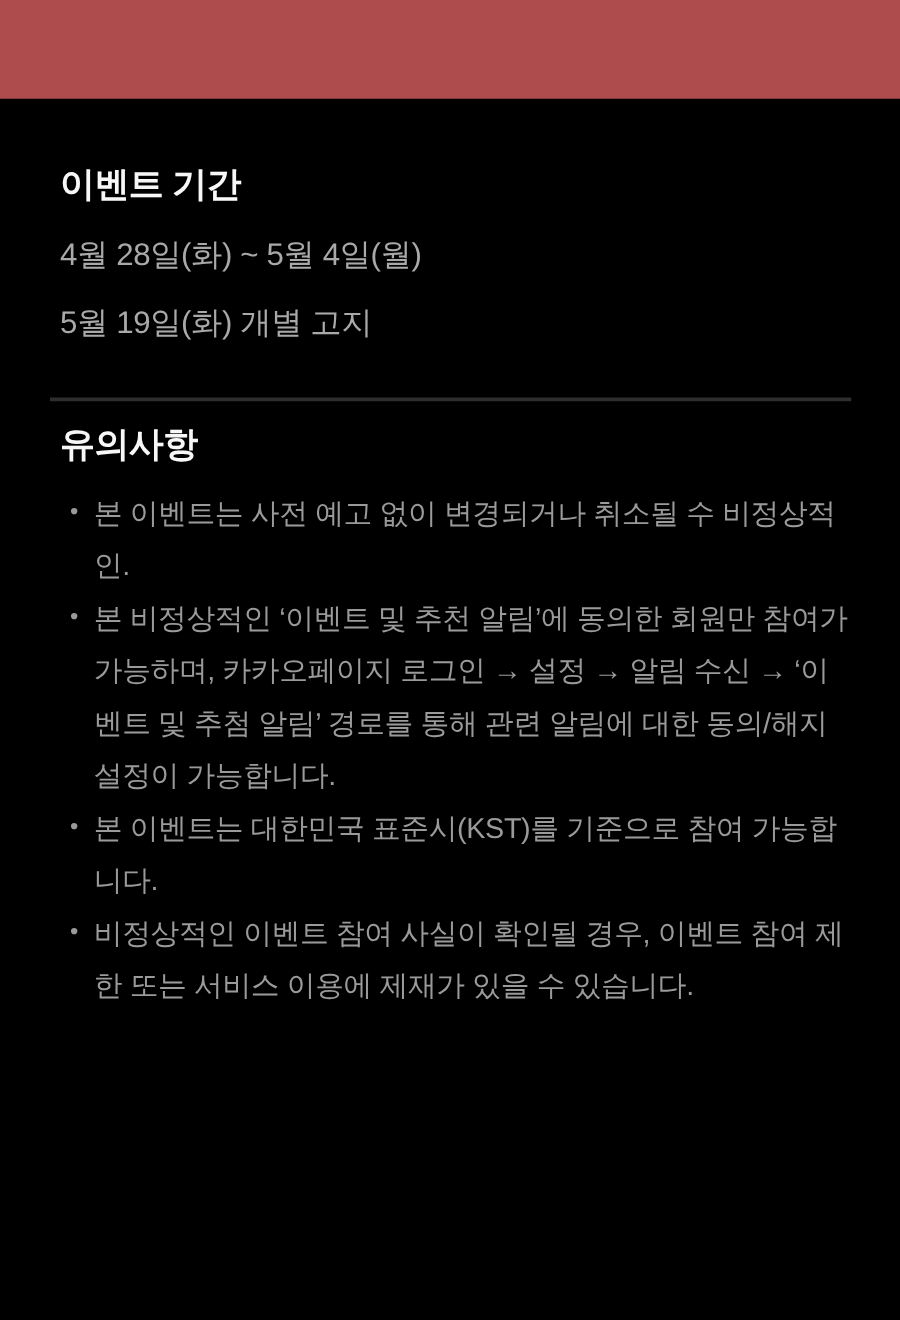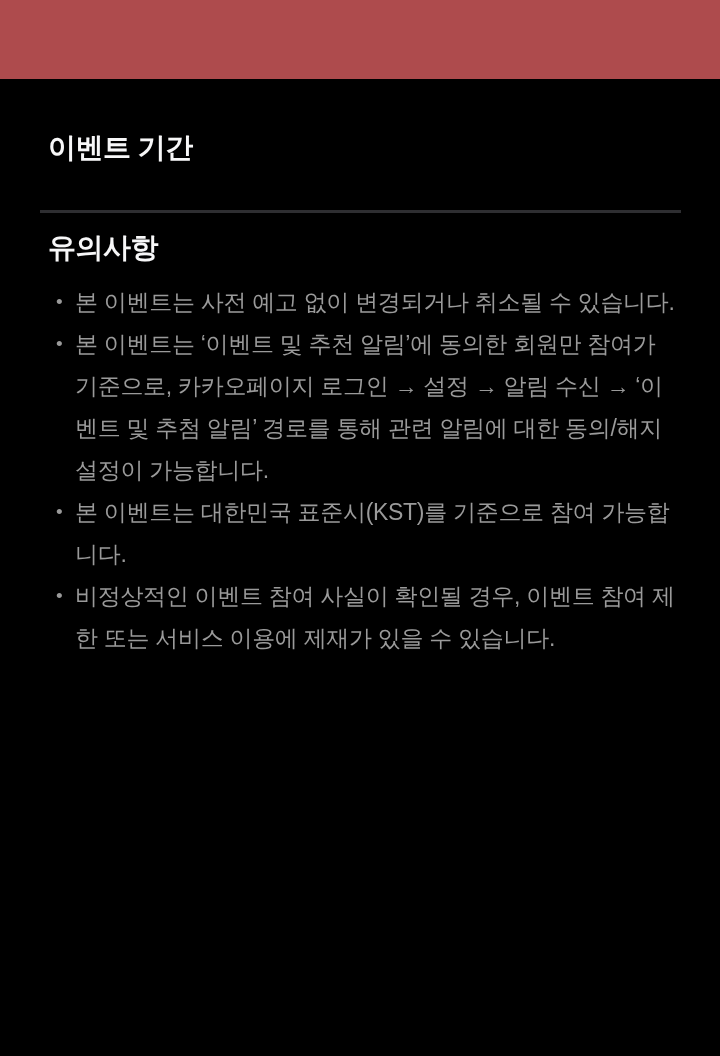--- a/index.html
+++ b/index.html
@@ -72,27 +72,29 @@
 </head>
 <body>
 
 <div class="page">
 
   <div class="banner"></div>
 
   <div class="content">
 
     <h2 class="section-heading">이벤트 기간</h2>
+    <p class="date-line">4월 28일(화) ~ 5월 4일(월)</p>
 
+    <p class="date-line">5월 19일(화) 개별 고지</p>
 
     <hr class="divider">
 
     <h2 class="section-heading notice-heading">유의사항</h2>
 
     <ul class="notice-list">
-        <li class="notice-item">본 이벤트는 사전 예고 없이 변경되거나 취소될 수 있습니다.</li>
-        <li class="notice-item">본 이벤트는 ‘이벤트 및 추천 알림’에 동의한 회원만 참여가 기준으로, 카카오페이지 로그인 → 설정 → 알림 수신 → ‘이벤트 및 추첨 알림’ 경로를 통해 관련 알림에 대한 동의/해지 설정이 가능합니다.</li>
+        <li class="notice-item">본 이벤트는 사전 예고 없이 변경되거나 취소될 수 비정상적인.</li>
+        <li class="notice-item">본 비정상적인 ‘이벤트 및 추천 알림’에 동의한 회원만 참여가 가능하며, 카카오페이지 로그인 → 설정 → 알림 수신 → ‘이벤트 및 추첨 알림’ 경로를 통해 관련 알림에 대한 동의/해지 설정이 가능합니다.</li>
         <li class="notice-item">본 이벤트는 대한민국 표준시(KST)를 기준으로 참여 가능합니다.</li>
         <li class="notice-item">비정상적인 이벤트 참여 사실이 확인될 경우, 이벤트 참여 제한 또는 서비스 이용에 제재가 있을 수 있습니다.</li>
       </ul>
 
   </div>
 </div>
 
 </body></html>

